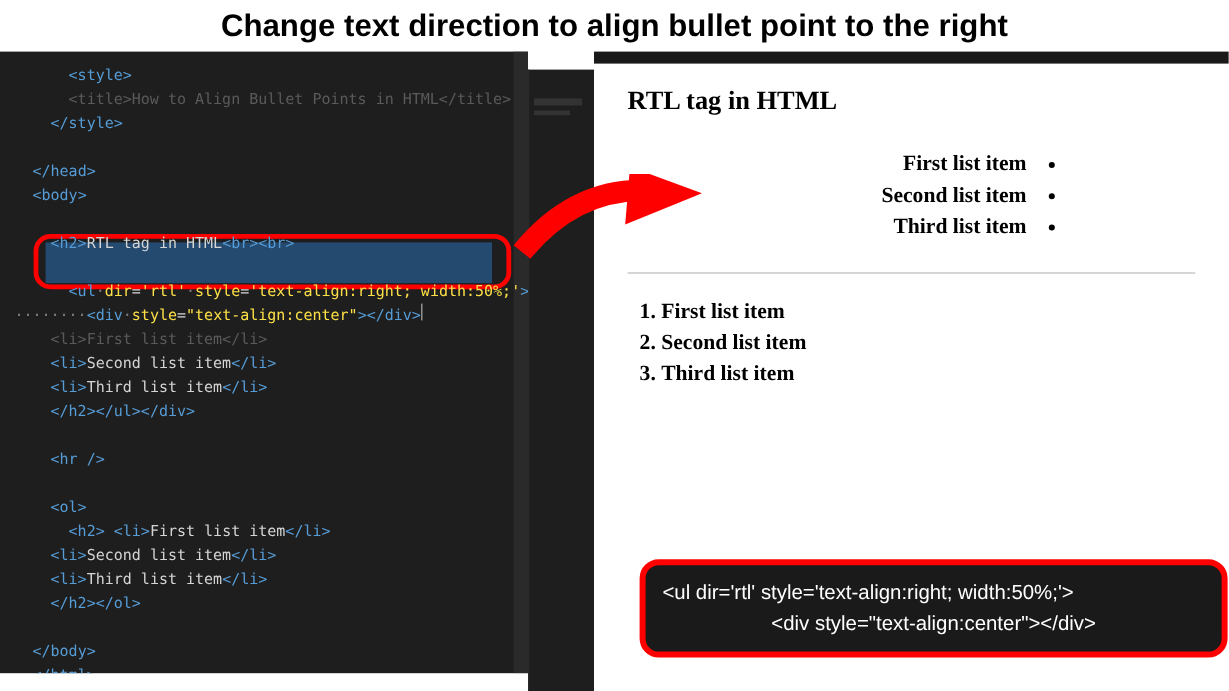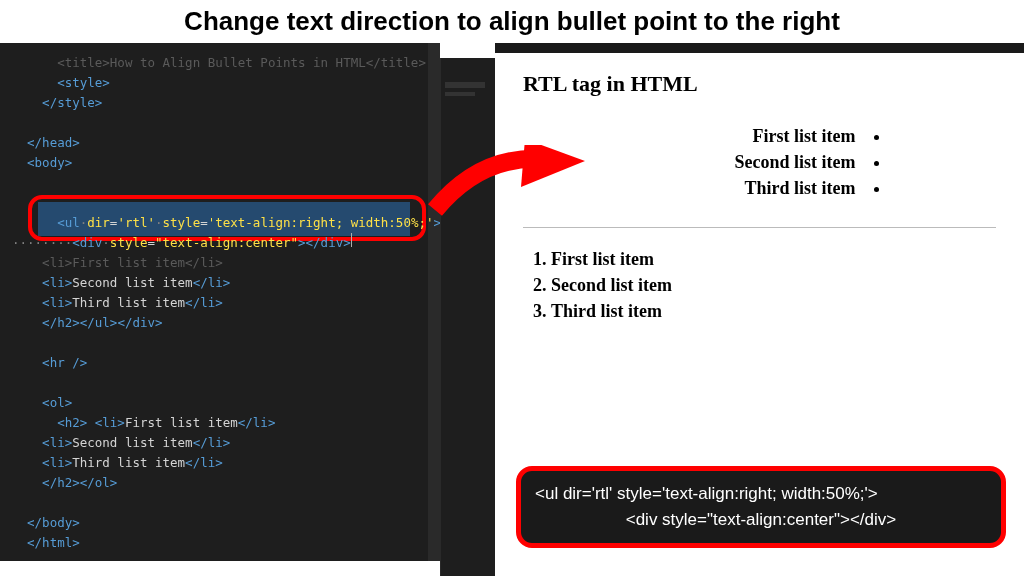--- a/index.html
+++ b/index.html
@@ -156,21 +156,21 @@
       left: 425px;
       top: 145px;
       width: 160px;
       height: 80px;
       z-index: 10;
       pointer-events: none;
     }
 
     .callout-box {
       position: absolute;
-      left: 516px;
+      left: 533px;
       bottom: 28px;
       width: 490px;
       height: 82px;
       background: #1a1a1a;
       border: 5px solid #ff0000;
       border-radius: 16px;
       color: #fff;
       font-family: Arial, sans-serif;
       font-size: 17px;
       padding: 10px 14px;
@@ -186,27 +186,28 @@
 
 <div class="title-bar">
   <h1>Change text direction to align bullet point to the right</h1>
 </div>
 
 <div class="content">
 
   <div class="editor-pane">
     <div class="selection-bg"></div>
     <div class="code-content">
+      <div class="code-line">      <span class="tag">&lt;style&gt;</span></div>
       <div class="code-line">      <span class="fade">&lt;title&gt;</span><span class="fade">How to Align Bullet Points in HTML</span><span class="fade">&lt;/title&gt;</span></div>
-      <div class="code-line">      <span class="tag">&lt;style&gt;</span></div>
       <div class="code-line">    <span class="tag">&lt;/style&gt;</span></div>
       <div class="code-line"> </div>
       <div class="code-line">  <span class="tag">&lt;/head&gt;</span></div>
       <div class="code-line">  <span class="tag">&lt;body&gt;</span></div>
       <div class="code-line"> </div>
+      <div class="code-line">    <span class="tag">&lt;h2&gt;</span><span class="txt">RTL tag in HTML</span><span class="tag">&lt;br&gt;</span><span class="tag">&lt;br&gt;</span></div>
       <div class="code-line"> </div>
       <div class="code-line">      <span class="tag">&lt;ul</span><span class="punct">·</span><span class="attr">dir</span><span class="txt">=</span><span class="str">'rtl'</span><span class="punct">·</span><span class="attr">style</span><span class="txt">=</span><span class="str">'text-align:right; width:50%;'</span><span class="tag">&gt;</span></div>
       <div class="code-line"><span class="punct">········</span><span class="tag">&lt;div</span><span class="punct">·</span><span class="attr">style</span><span class="txt">=</span><span class="str">"text-align:center"</span><span class="tag">&gt;&lt;/div&gt;</span><span style="border-left:1px solid #aeafad;height:14px;display:inline-block;"></span></div>
       <div class="code-line">    <span class="fade">&lt;li&gt;First list item&lt;/li&gt;</span></div>
       <div class="code-line">    <span class="tag">&lt;li&gt;</span><span class="txt">Second list item</span><span class="tag">&lt;/li&gt;</span></div>
       <div class="code-line">    <span class="tag">&lt;li&gt;</span><span class="txt">Third list item</span><span class="tag">&lt;/li&gt;</span></div>
       <div class="code-line">    <span class="tag">&lt;/h2&gt;</span><span class="tag">&lt;/ul&gt;</span><span class="tag">&lt;/div&gt;</span></div>
       <div class="code-line"> </div>
       <div class="code-line">    <span class="tag">&lt;hr /&gt;</span></div>
       <div class="code-line"> </div>

